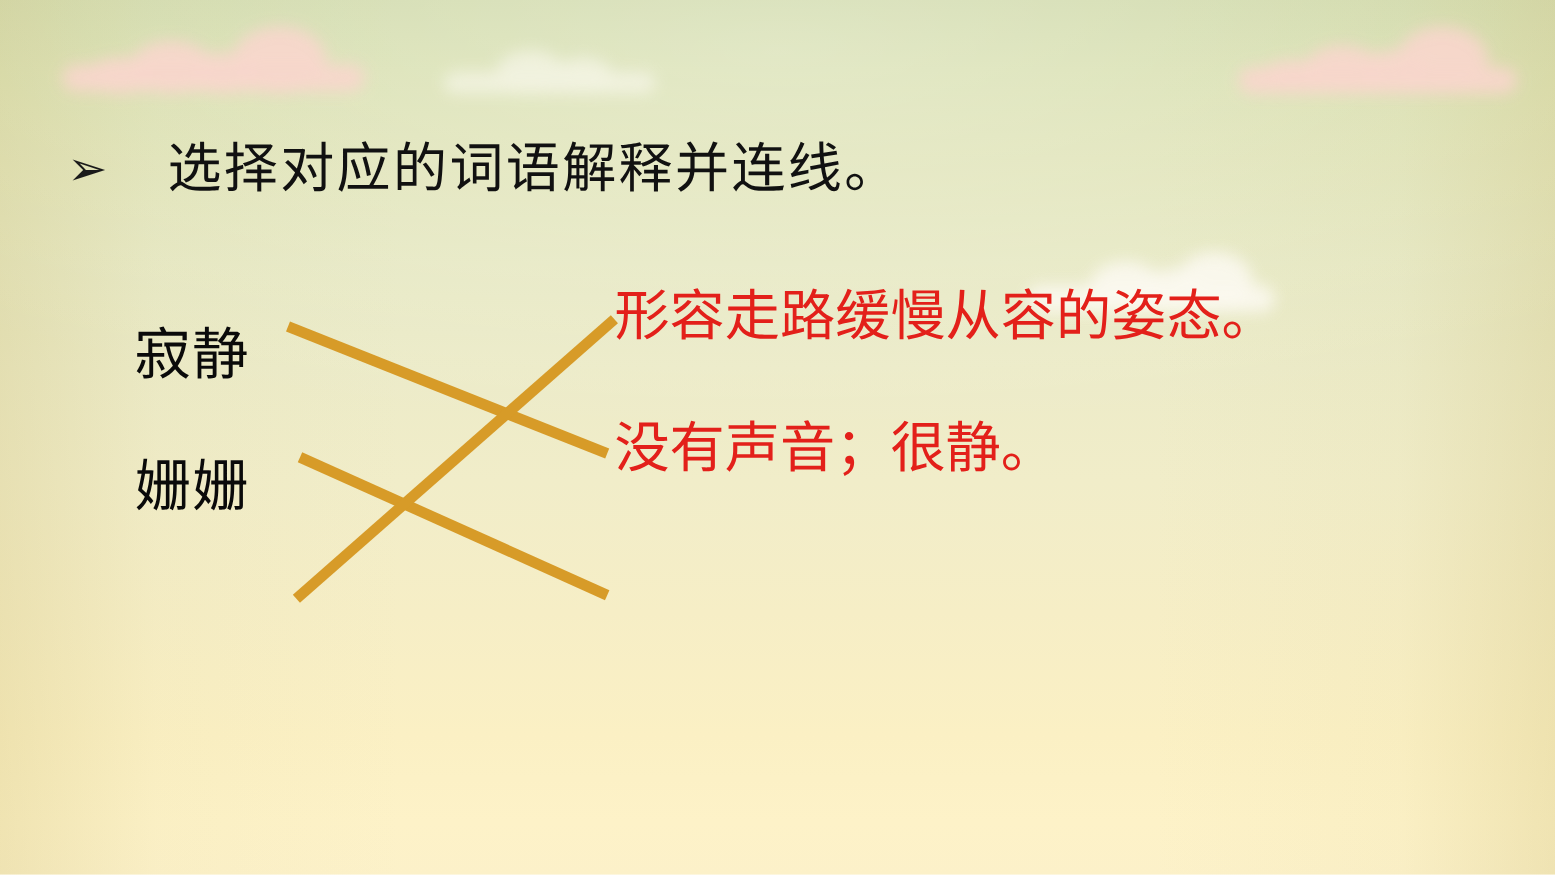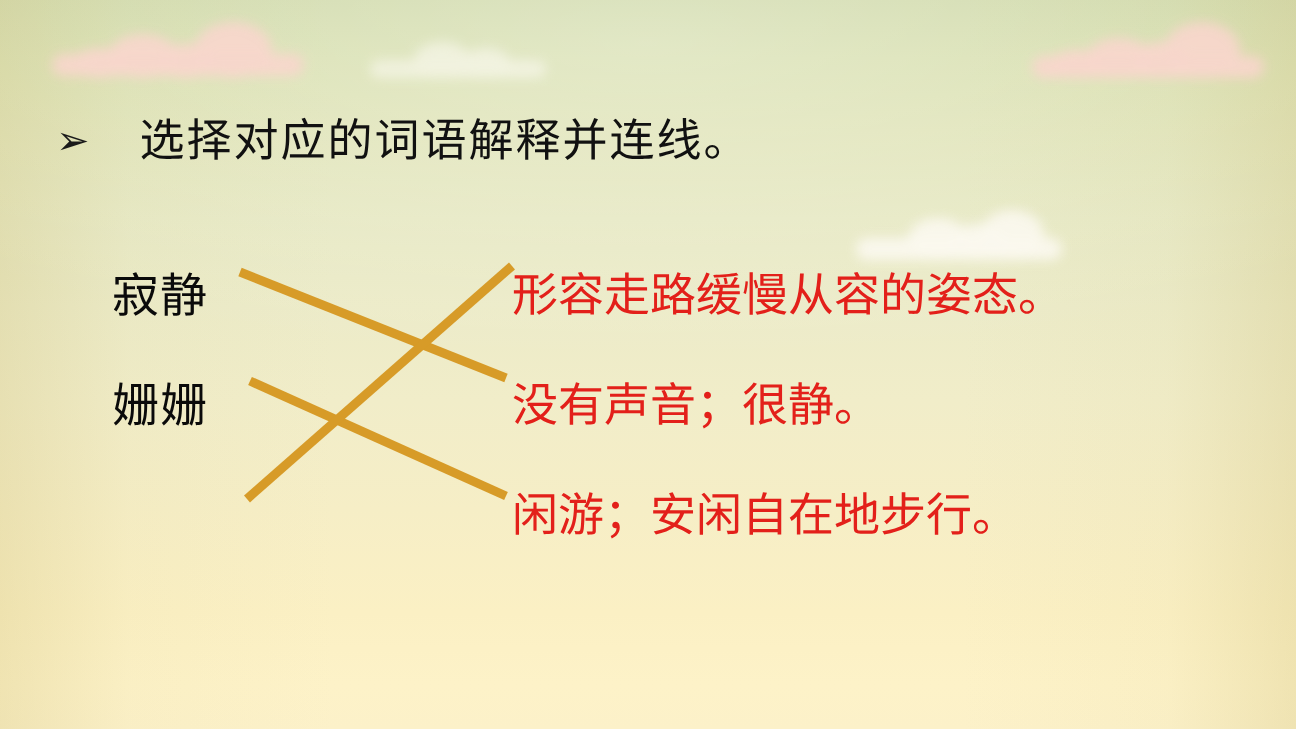--- a/index.html
+++ b/index.html
@@ -150,21 +150,21 @@
 
   #definition-column {
     position: absolute;
     left: 512px;
     top: 240px;
     width: 640px;
   }
   .definition-item {
     height: 110px;
     display: flex;
-    align-items: center;
+    align-items: flex-start;
     font-family: "Liberation Sans", "DejaVu Sans", sans-serif;
     font-size: 46px;
     line-height: 1;
     color: #e3201a;
     letter-spacing: 0px;
     white-space: nowrap;
     font-weight: 500;
   }
 
   
@@ -239,18 +239,15 @@
     </div>
   </div>
 
   <div id="definition-column">
     <div class="definition-item">
       <span>形容走路缓慢从容的姿态。</span>
     </div>
     <div class="definition-item">
       <span>没有声音；很静。</span>
     </div>
-    <div class="definition-item">
-      <span>闲游；安闲自在地步行。</span>
-    </div>
   </div>
 
 </div>
 
 </body></html>

